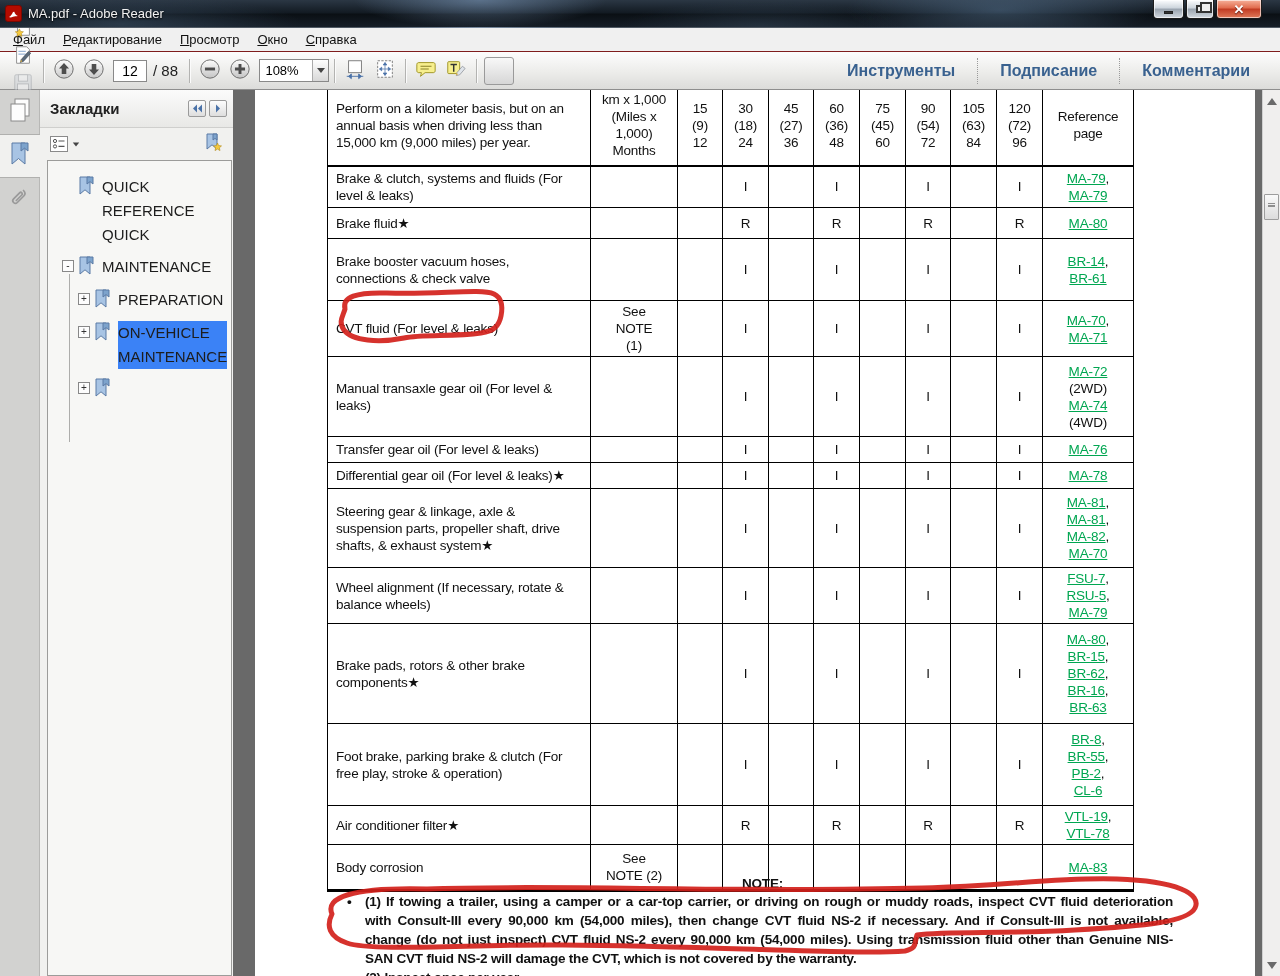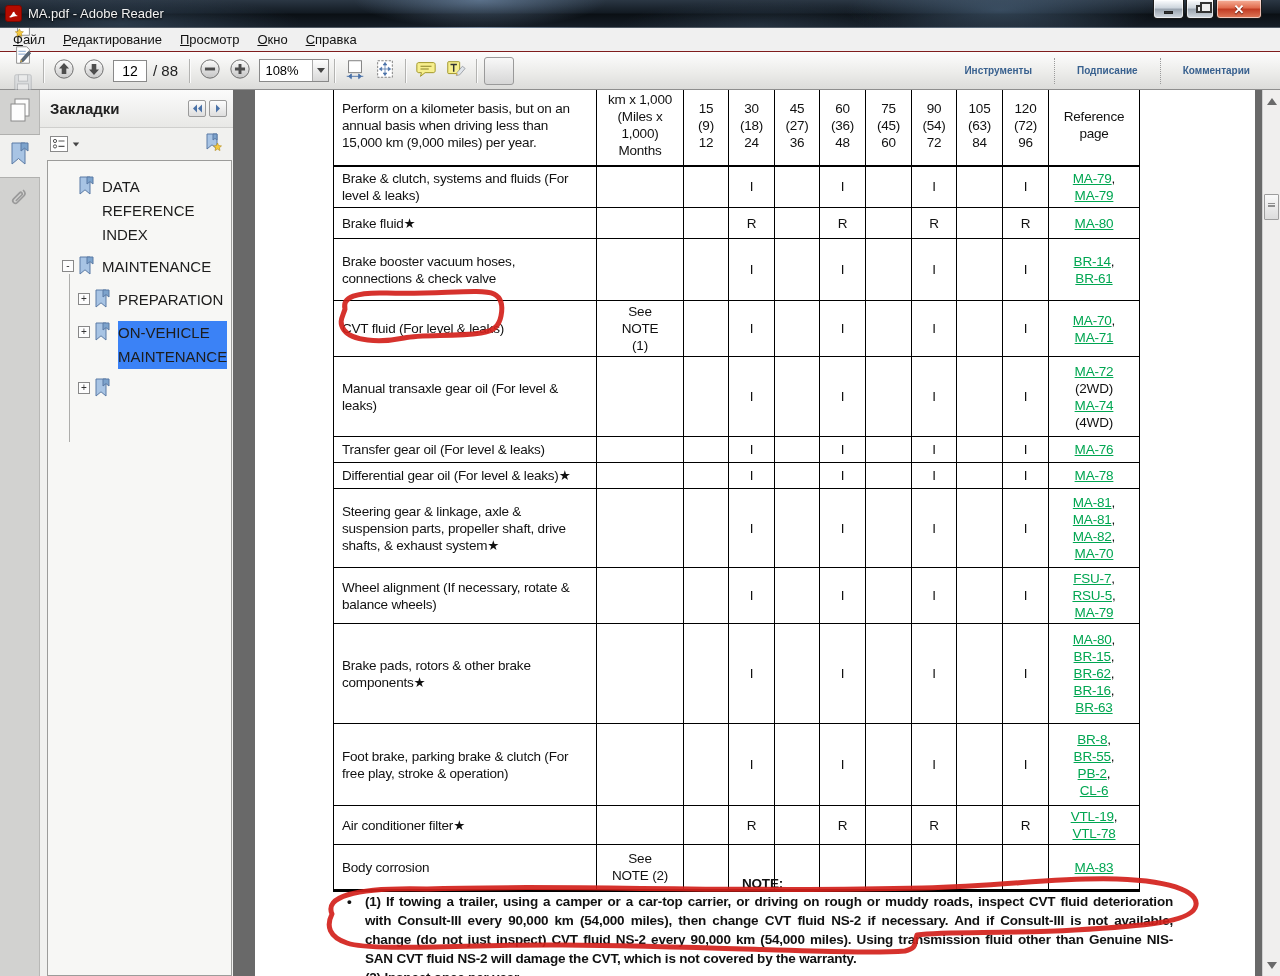--- a/index.html
+++ b/index.html
@@ -45,21 +45,21 @@
   .tb-btn.disabled { opacity:.45; cursor:default; }
   .tb-sep { width:1px; height:24px; background:#b3b3b1; margin:0 5px; box-shadow:1px 0 0 #fbfbfb; }
   .page-input { width:34px; height:22px; border:1px solid #898989; background:#fff; text-align:center;
     font-size:14px; font-family:"Liberation Sans",sans-serif; margin:0 4px; }
   .page-total { font-size:15px; color:#222; margin:0 6px 0 2px; }
   .zoom-combo { display:flex; align-items:center; height:23px; border:1px solid #898989; background:#fff; margin-left:4px; cursor:pointer;gap:8px; }
   .zoom-combo .val { width:44px; text-align:center; font-size:13px; }
   .zoom-combo .dd { width:16px; height:21px; border-left:1px solid #aaa; background:linear-gradient(#fefefe,#d8d8d8); display:flex; align-items:center; justify-content:center; }
   .caret-down { width:0; height:0; border-left:4px solid transparent; border-right:4px solid transparent; border-top:5px solid #444; }
   .tb-right { margin-left:auto; display:flex; align-items:center; height:100%; }
-  .tb-text-btn { font-size:10px; font-weight:bold; color:#39618f; padding:0 22px; cursor:pointer; height:24px; display:flex; align-items:center; }
+  .tb-text-btn { font-size:16px; font-weight:bold; color:#39618f; padding:0 22px; cursor:pointer; height:24px; display:flex; align-items:center; }
   .tb-dot-sep { width:1px; height:26px; border-left:1px dotted #9a9a9a; }
   .fullscreen-btn { width:30px; height:28px; border:1px solid #9a9a9a; border-radius:3px;
     background:linear-gradient(#f8f8f8,#d6d6d6); display:flex; align-items:center; justify-content:center; cursor:pointer; margin-left:2px; }
 
   
   .content { display:flex; height:886px; }
   .iconstrip { width:40px; background:#d2d2d0; border-right:1px solid #b8b8b6; position:relative; }
   .strip-btn { width:40px; height:44px; display:flex; align-items:center; justify-content:center; cursor:pointer; }
   .strip-btn.selected { background:#f1f1ef; border-top:1px solid #b0b0ae; border-bottom:1px solid #b0b0ae; }
   .sidebar { width:193px; background:#f1f1ef; display:flex; flex-direction:column; }
@@ -94,21 +94,21 @@
   .vs-arrow { position:absolute; left:4px; width:0; height:0; border-left:5px solid transparent; border-right:5px solid transparent; cursor:pointer; }
   .vs-up { top:8px; border-bottom:7px solid #6a6a6a; }
   .vs-down { bottom:7px; border-top:7px solid #6a6a6a; }
   .vs-thumb { position:absolute; left:1px; top:104px; width:15px; height:26px; border:1px solid #9d9d9d; border-radius:1px;
     background:linear-gradient(#fafafa,#dcdcdc); cursor:pointer; }
   .vs-thumb .grip { margin:8px 3px 0; border-top:1px solid #8f8f8f; border-bottom:1px solid #8f8f8f; height:4px; }
   .vs-thumb .grip::after { content:""; display:block; margin-top:1px; border-top:1px solid #8f8f8f; }
 
   
   .doc-font { font-family:"Liberation Sans",sans-serif; letter-spacing:-0.2px; color:#111; }
-  table.maint { position:absolute; left:78px; top:-5px; border-collapse:collapse; table-layout:fixed; }
+  table.maint { position:absolute; left:72px; top:-5px; border-collapse:collapse; table-layout:fixed; }
   table.maint td, table.maint th { border:1px solid #000; font-weight:normal; vertical-align:middle; font-size:13.5px; line-height:17px; overflow:hidden; }
   table.maint th { font-size:13.5px; }
   td.c-item, th.c-item { text-align:left; padding:3px 10px 3px 8px; }
   td.c-note, th.c-km { text-align:center; padding:2px; }
   td.c-mark { text-align:center; font-size:14px; }
   td.c-ref { text-align:center; padding:2px 1px; line-height:18px; }
   th.c-ref { text-align:center; line-height:17px; font-size:13.5px; }
   tr.hdr th { border-bottom-width:2px; }
   tr.lastrow td { border-bottom:3px solid #000; }
   a.reflink { color:#00a651; text-decoration:underline; cursor:pointer; }
@@ -365,21 +365,21 @@
     </div>
     <div class="tree-box">
       <div class="tree-connector"></div>
       <div id="tree-items">
           <div class="tree-item lvl0">
             <span class="exp none"></span>
             <span class="bm-ic"><svg width="17" height="20" viewBox="0 0 17 20">
                 <path d="M2 1h10v17l-5-4.2L2 18z" fill="#a8c4e4" stroke="#5a7aa5"></path>
                 <path d="M9 1h6v7l-3-2.4L9 8z" fill="#7da3cc" stroke="#5a7aa5"></path>
               </svg></span>
-            <span class="lbl">DATA REFERENCE INDEX</span>
+            <span class="lbl">QUICK REFERENCE QUICK</span>
           </div>
           <div class="tree-item lvl0">
             <span class="exp">-</span>
             <span class="bm-ic"><svg width="17" height="20" viewBox="0 0 17 20">
                 <path d="M2 1h10v17l-5-4.2L2 18z" fill="#a8c4e4" stroke="#5a7aa5"></path>
                 <path d="M9 1h6v7l-3-2.4L9 8z" fill="#7da3cc" stroke="#5a7aa5"></path>
               </svg></span>
             <span class="lbl">MAINTENANCE</span>
           </div>
           <div class="tree-item lvl1">

